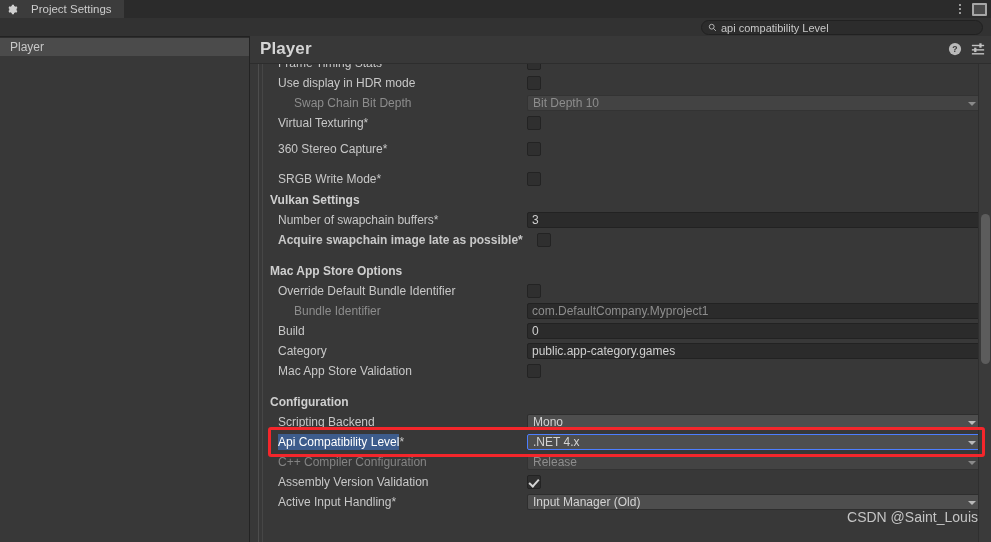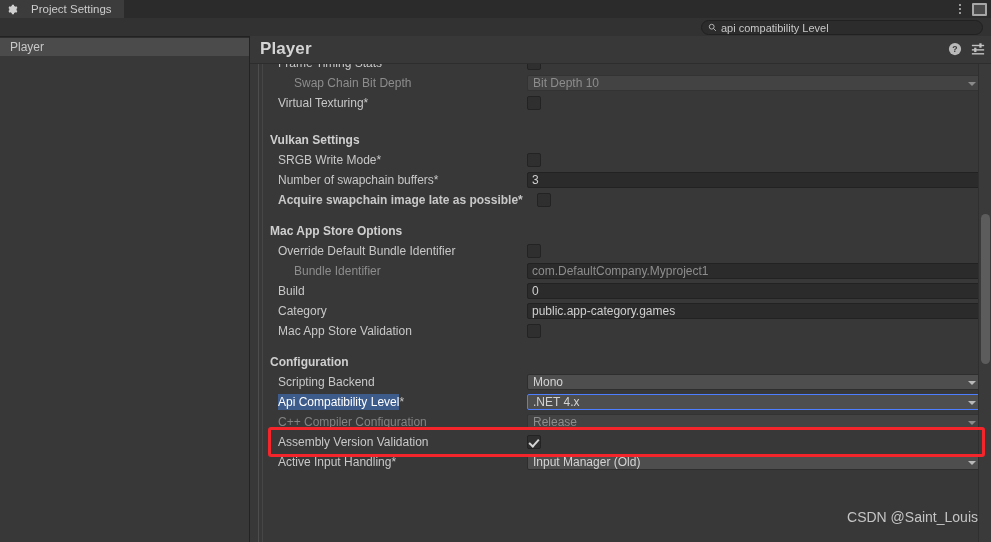--- a/index.html
+++ b/index.html
@@ -393,20 +393,26 @@
         <div class="rail"></div>
         <div class="rail2"></div>
 
         <div class="row">
           <div class="lbl">Frame Timing Stats</div>
           <div class="ctl">
             <div class="chk"></div>
           </div>
         </div>
 
+        <div class="row">
+          <div class="lbl">Use display in HDR mode</div>
+          <div class="ctl">
+            <div class="chk"></div>
+          </div>
+        </div>
 
         <div class="row">
           <div class="lbl ind">Swap Chain Bit Depth</div>
           <div class="ctl">
             <div class="ddown dis">
               <span>Bit Depth 10</span>
               <span class="arr"></span>
             </div>
           </div>
         </div>
@@ -414,32 +420,38 @@
         <div class="row">
           <div class="lbl">Virtual Texturing*</div>
           <div class="ctl">
             <div class="chk"></div>
           </div>
         </div>
 
 
         <div class="spacer6"></div>
 
+        <div class="row">
+          <div class="lbl">360 Stereo Capture*</div>
+          <div class="ctl">
+            <div class="chk"></div>
+          </div>
+        </div>
 
         <div class="spacer10"></div>
+
+        <div class="row">
+          <div class="lbl">SRGB Write Mode*</div>
+          <div class="ctl">
+            <div class="chk"></div>
+          </div>
+        </div>
 
         <div class="row group">
           <div class="grp">Vulkan Settings</div>
-        </div>
-
-        <div class="row">
-          <div class="lbl">SRGB Write Mode*</div>
-          <div class="ctl">
-            <div class="chk"></div>
-          </div>
         </div>
 
         <div class="row">
           <div class="lbl">Number of swapchain buffers*</div>
           <div class="ctl">
             <div class="field">
               <span>3</span>
             </div>
           </div>
         </div>

